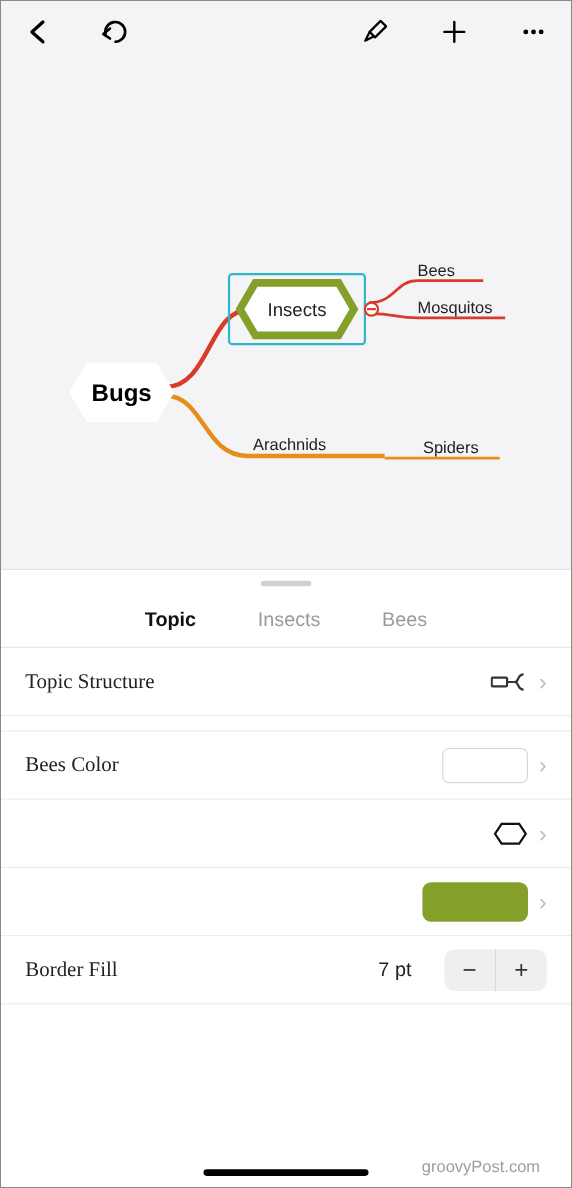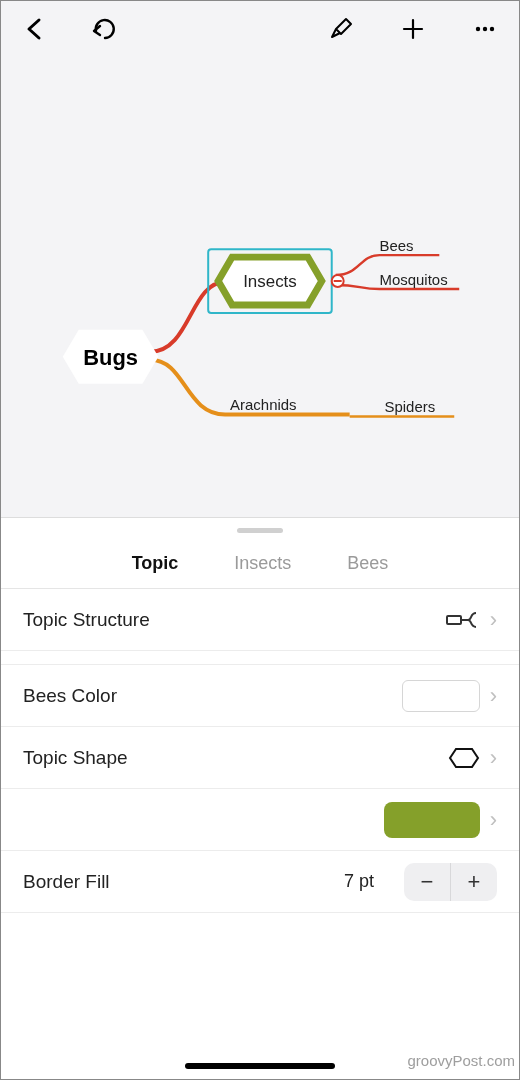--- a/index.html
+++ b/index.html
@@ -65,21 +65,21 @@
   .tab { font-size: 18px; color: #9a9a9a; }
   .tab.active { color: #111; font-weight: 700; }
 
   .row {
     height: 62px;
     padding: 0 22px;
     display: flex;
     align-items: center;
     border-bottom: 1px solid #ececec;
   }
-  .row .label { font-size: 19px; color: #222; }
+  .row .label { font-size: 19px; color: #222; font-family: Liberation Serif, serif; }
   .row .grow { flex: 1; }
   .chev { color: #c0c0c0; font-size: 22px; margin-left: 10px; }
 
   
   .structure-icon { width: 34px; height: 22px; }
 
   
   .swatch-fill {
     width: 78px; height: 32px; border: 1px solid #d6d6d6; border-radius: 6px; background:#fff;
   }
@@ -99,21 +99,21 @@
     width: 46px; border: none; background: transparent; font-size: 22px; color:#333; cursor: pointer;
   }
   .stepper .divider { width:1px; background:#d8d8da; }
 
   
   .home-indicator {
     position: absolute; bottom: 10px; left: 50%; transform: translateX(-50%);
     width: 150px; height: 6px; background:#000; border-radius: 4px;
   }
   .watermark {
-    position: absolute; bottom: 10px; right: 4px;
+    position: absolute; bottom: 10px; right: 28px;
     font-size: 15px; color: #9e9e9e;
   }
 </style>
 </head>
 <body>
 
 <div class="screen">
 
   <div class="toolbar">
     <div class="left">
@@ -207,21 +207,20 @@
     <div style="height:14px; border-bottom:1px solid #ececec;"></div>
 
     <div class="row">
       <div class="label">Bees Color</div>
       <div class="grow"></div>
       <div class="swatch-fill" style="background: rgb(255, 255, 255);"></div>
       <span class="chev">›</span>
     </div>
 
     <div class="row">
-      <div class="label">Topic Shape</div>
       <div class="grow"></div>
       <svg class="hex-swatch" viewBox="0 0 32 22">
         <polygon points="2,11 8,2 24,2 30,11 24,20 8,20" fill="none" stroke="#111" stroke-width="2"></polygon>
       </svg>
       <span class="chev">›</span>
     </div>
 
     <div class="row">
       <div class="grow"></div>
       <div class="swatch-border" id="border-swatch" style="background: rgb(133, 160, 42);"></div>

